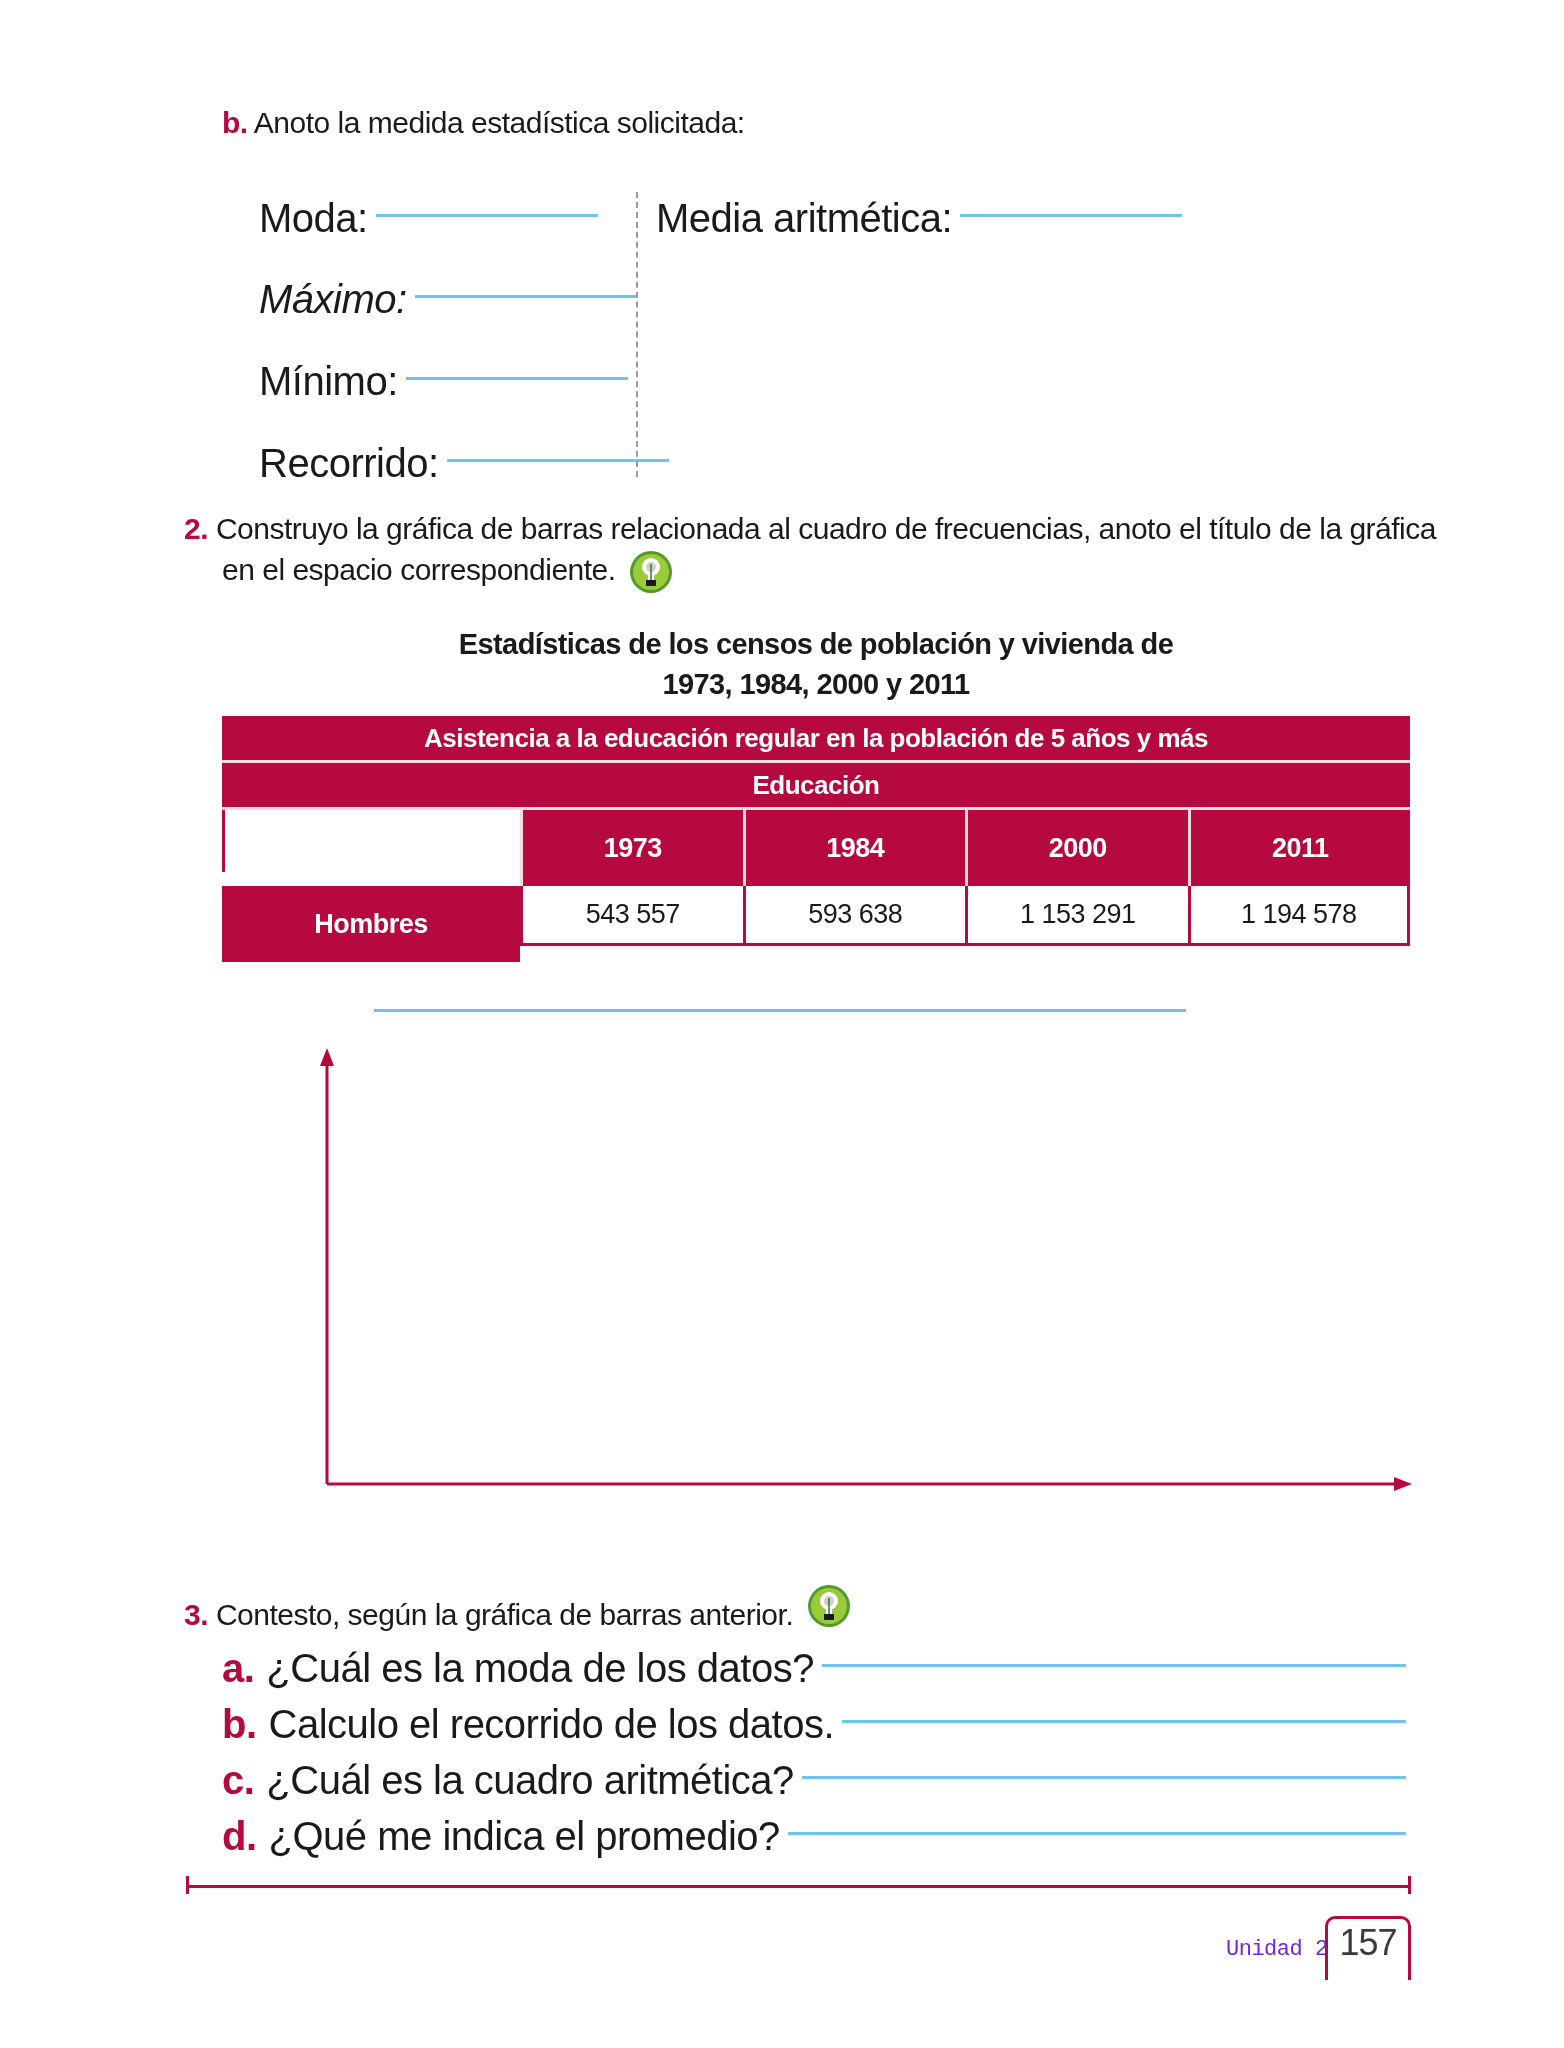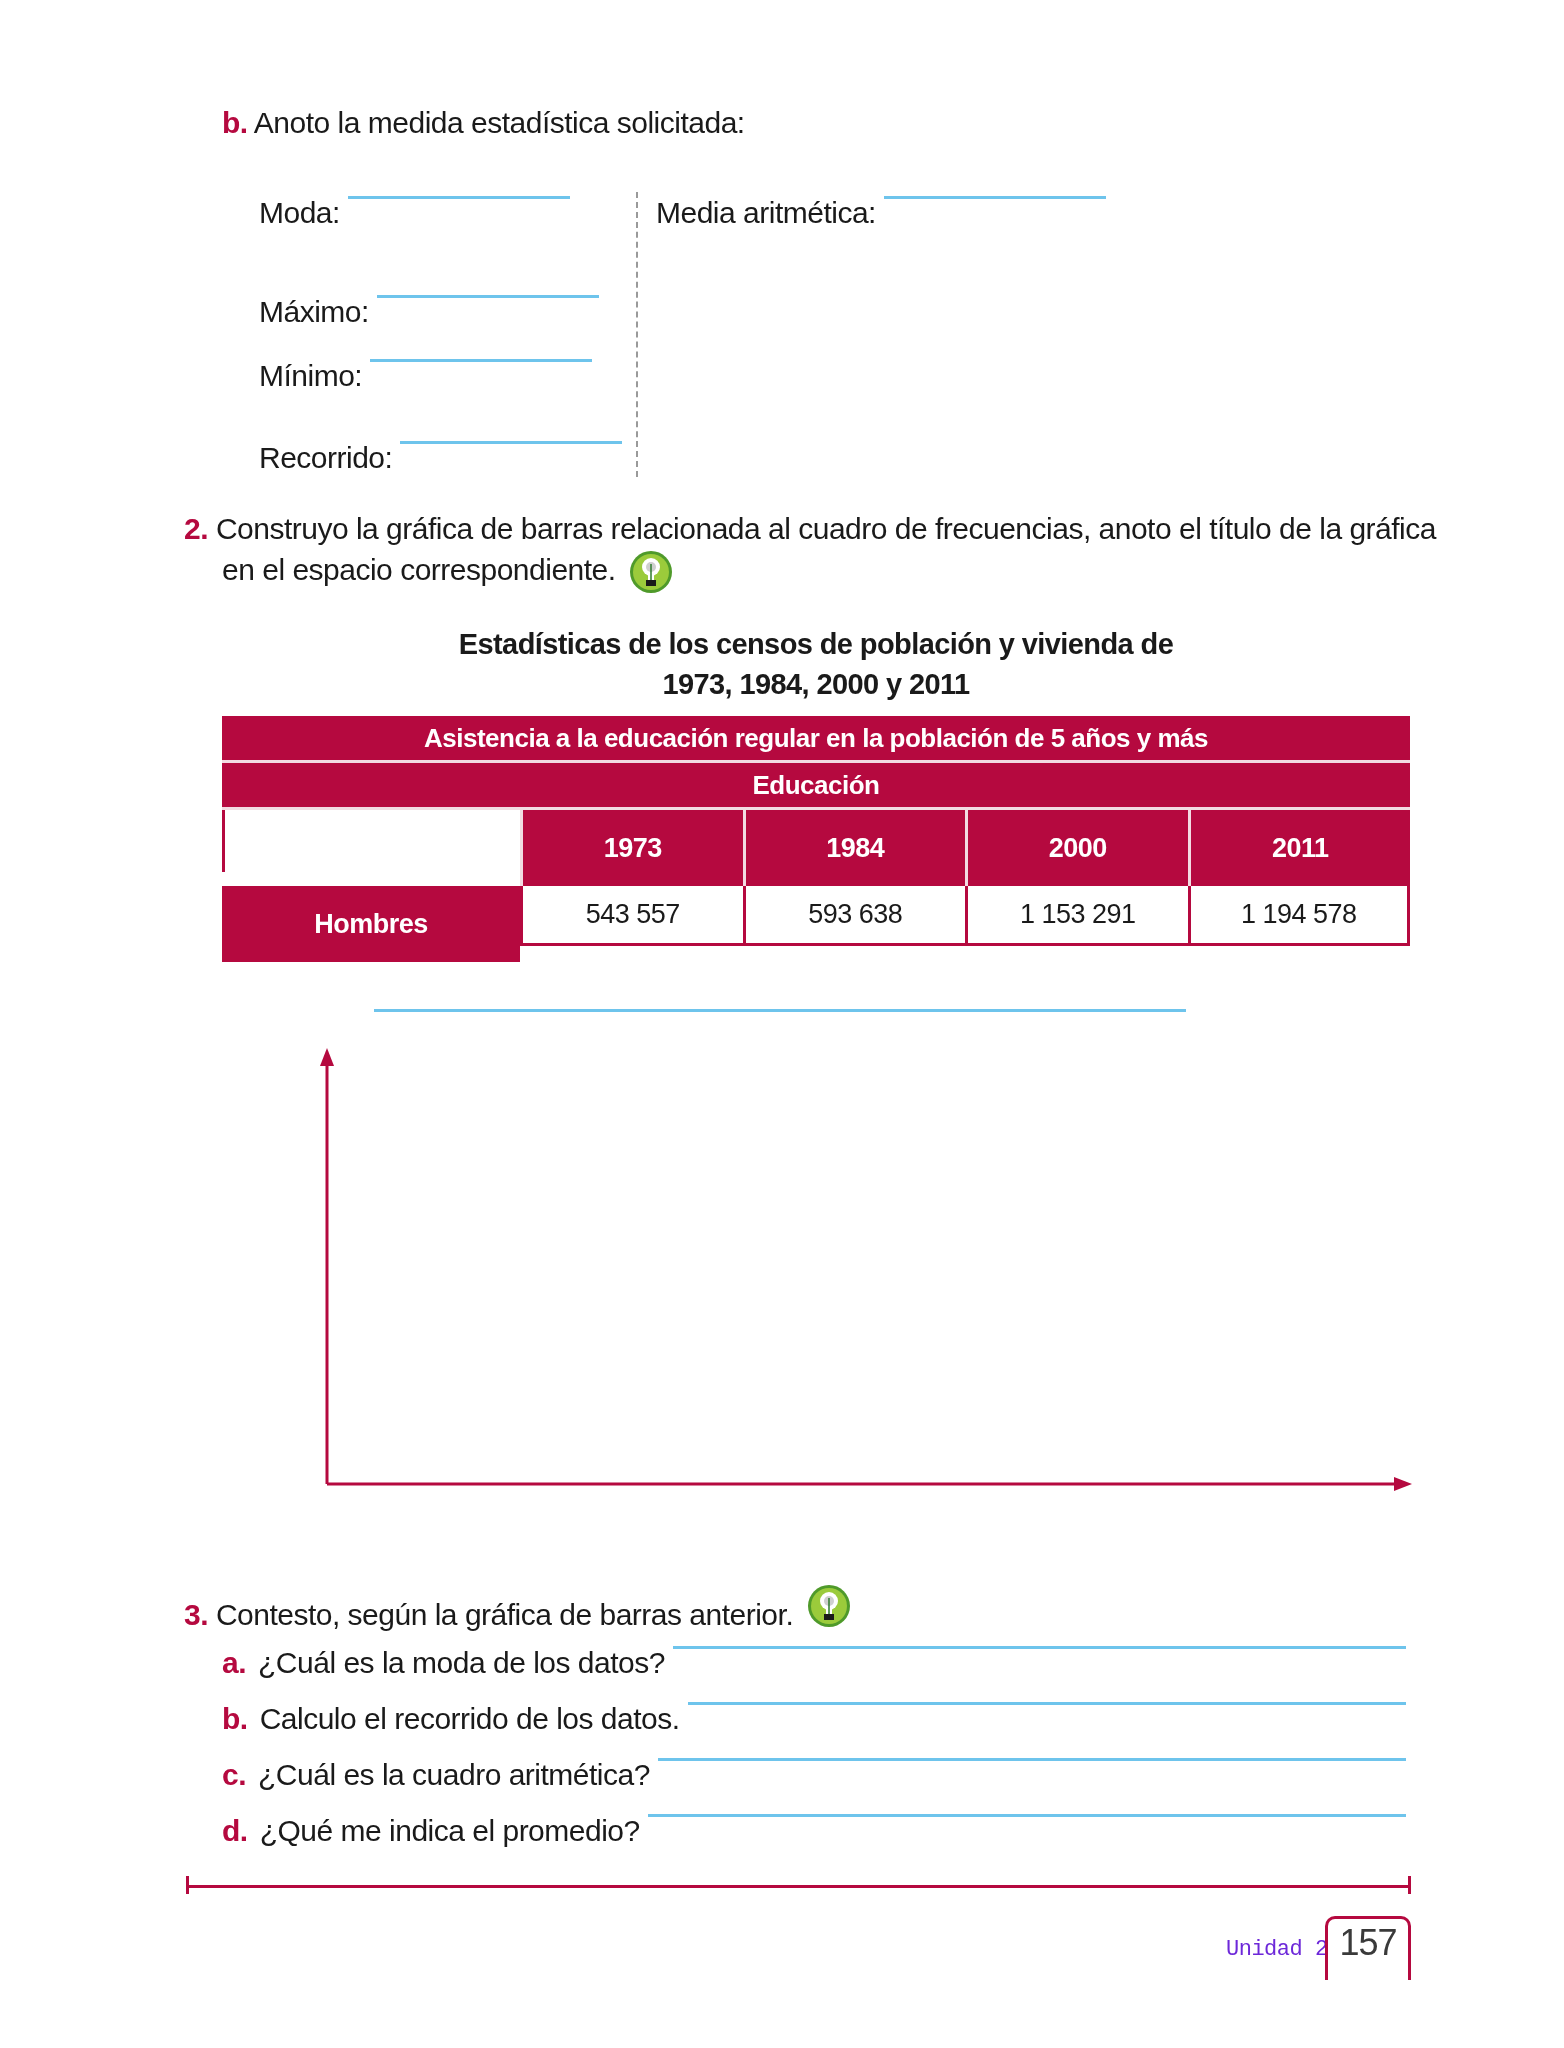--- a/index.html
+++ b/index.html
@@ -2,21 +2,21 @@
 <html><head>
   <meta charset="utf-8">
   <style>
     html, body { margin: 0; padding: 0; background: #ffffff; }
     body { width: 1564px; height: 2048px; position: relative; overflow: hidden;
            font-family: "Liberation Sans", sans-serif; color: #1a1a1a; }
     .abs { position: absolute; }
     .marker { color: #b5093f; font-weight: bold; }
     .txt { font-size: 30px; letter-spacing: -0.5px; white-space: nowrap; }
     .blank { display: inline-block; border-bottom: 3px solid #6ec4ec; vertical-align: baseline; height: 0; }
-    .field-row { position: absolute; font-size: 30px; letter-spacing: -0.5px; white-space: nowrap; display: flex; align-items: flex-start; }
+    .field-row { position: absolute; font-size: 40px; letter-spacing: -0.5px; white-space: nowrap; display: flex; align-items: center; }
     .field-row .blank { margin-left: 8px; margin-bottom: 6px; }
     .dotted-divider { position: absolute; left: 636px; top: 192px; width: 0; height: 285px; border-left: 2px dashed #9a9a9a; }
     .bulb { display: inline-block; width: 44px; height: 44px; vertical-align: middle; margin-left: 6px; }
     .table-title { position: absolute; left: 222px; width: 1188px; text-align: center; font-weight: bold; font-size: 29px; letter-spacing: -0.6px; line-height: 40px; color: #1a1a1a; }
     .stats-table { position: absolute; left: 222px; top: 716px; width: 1188px; }
     .band { background: #b5093f; color: #fff; font-weight: bold; text-align: center; font-size: 26px; letter-spacing: -0.5px; }
     .band1 { height: 44px; line-height: 44px; border-bottom: 3px solid #f3dbe3; }
     .band2 { height: 44px; line-height: 44px; border-bottom: 3px solid #f3dbe3; }
     .trow { display: flex; }
     .cell { box-sizing: border-box; display: flex; align-items: center; justify-content: center; font-size: 27px; letter-spacing: -0.5px; }
@@ -40,21 +40,21 @@
 
 <div class="abs txt" style="left:222px; top:106px;">
   <span class="marker">b.</span>
   <span>Anoto la medida estadística solicitada:</span>
 </div>
 
 <div class="field-row" style="left:259px; top:196px;">
   <span>Moda:</span>
   <span class="blank" style="width:222px;"></span>
 </div>
-<div class="field-row" style="left:259px; top:295px;">
+<div class="field-row" style="left:259px; top:277px;font-style:italic;">
   <span>Máximo:</span>
   <span class="blank" style="width:222px;"></span>
 </div>
 <div class="field-row" style="left:259px; top:359px;">
   <span>Mínimo:</span>
   <span class="blank" style="width:222px;"></span>
 </div>
 <div class="field-row" style="left:259px; top:441px;">
   <span>Recorrido:</span>
   <span class="blank" style="width:222px;"></span>

